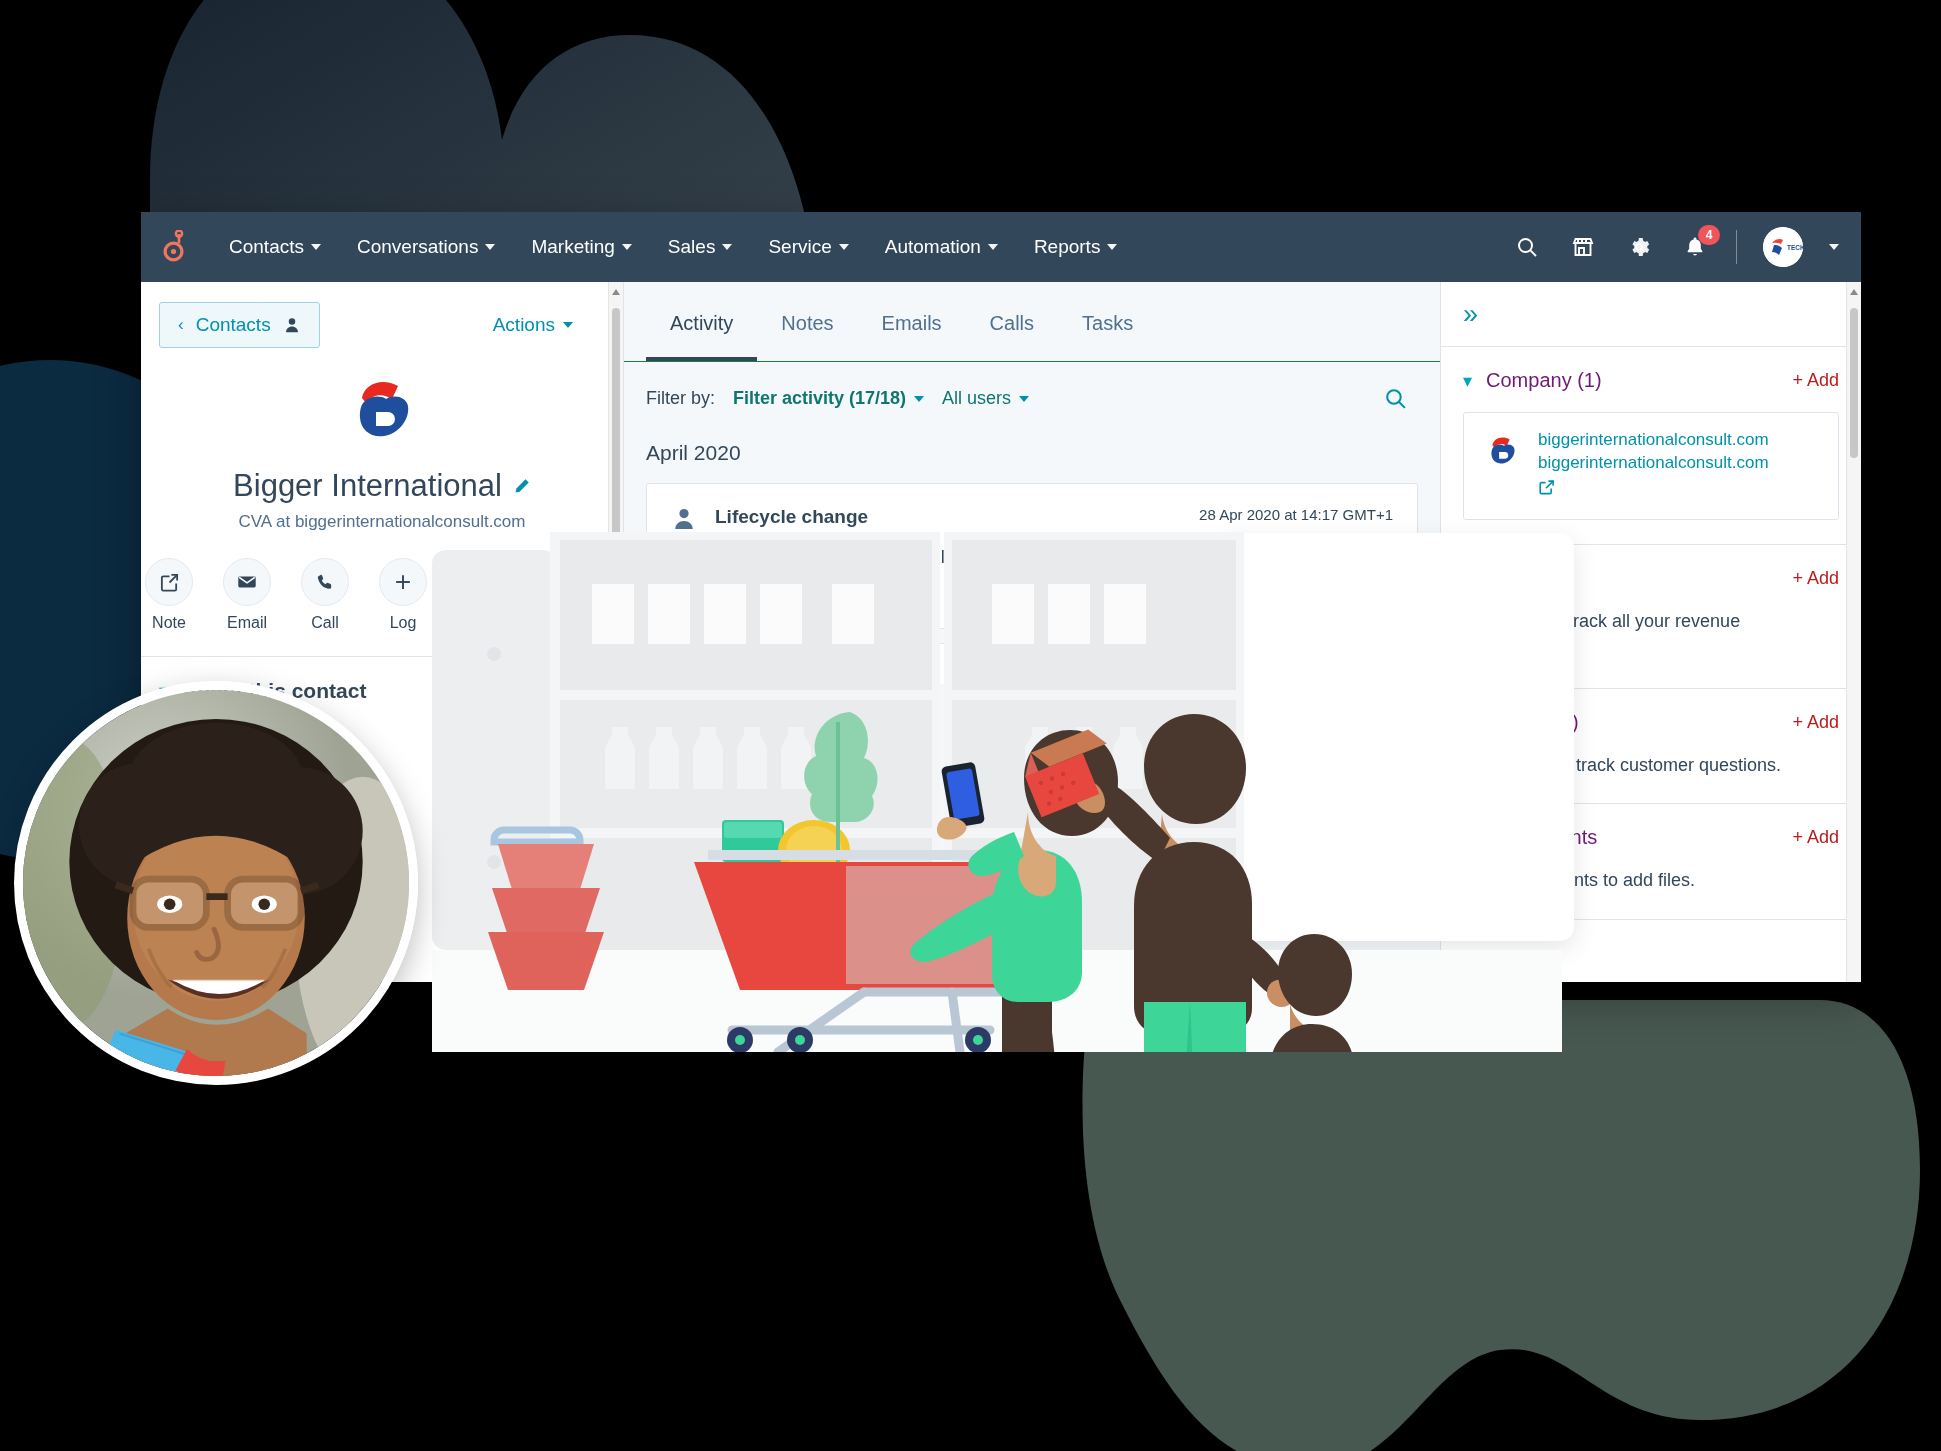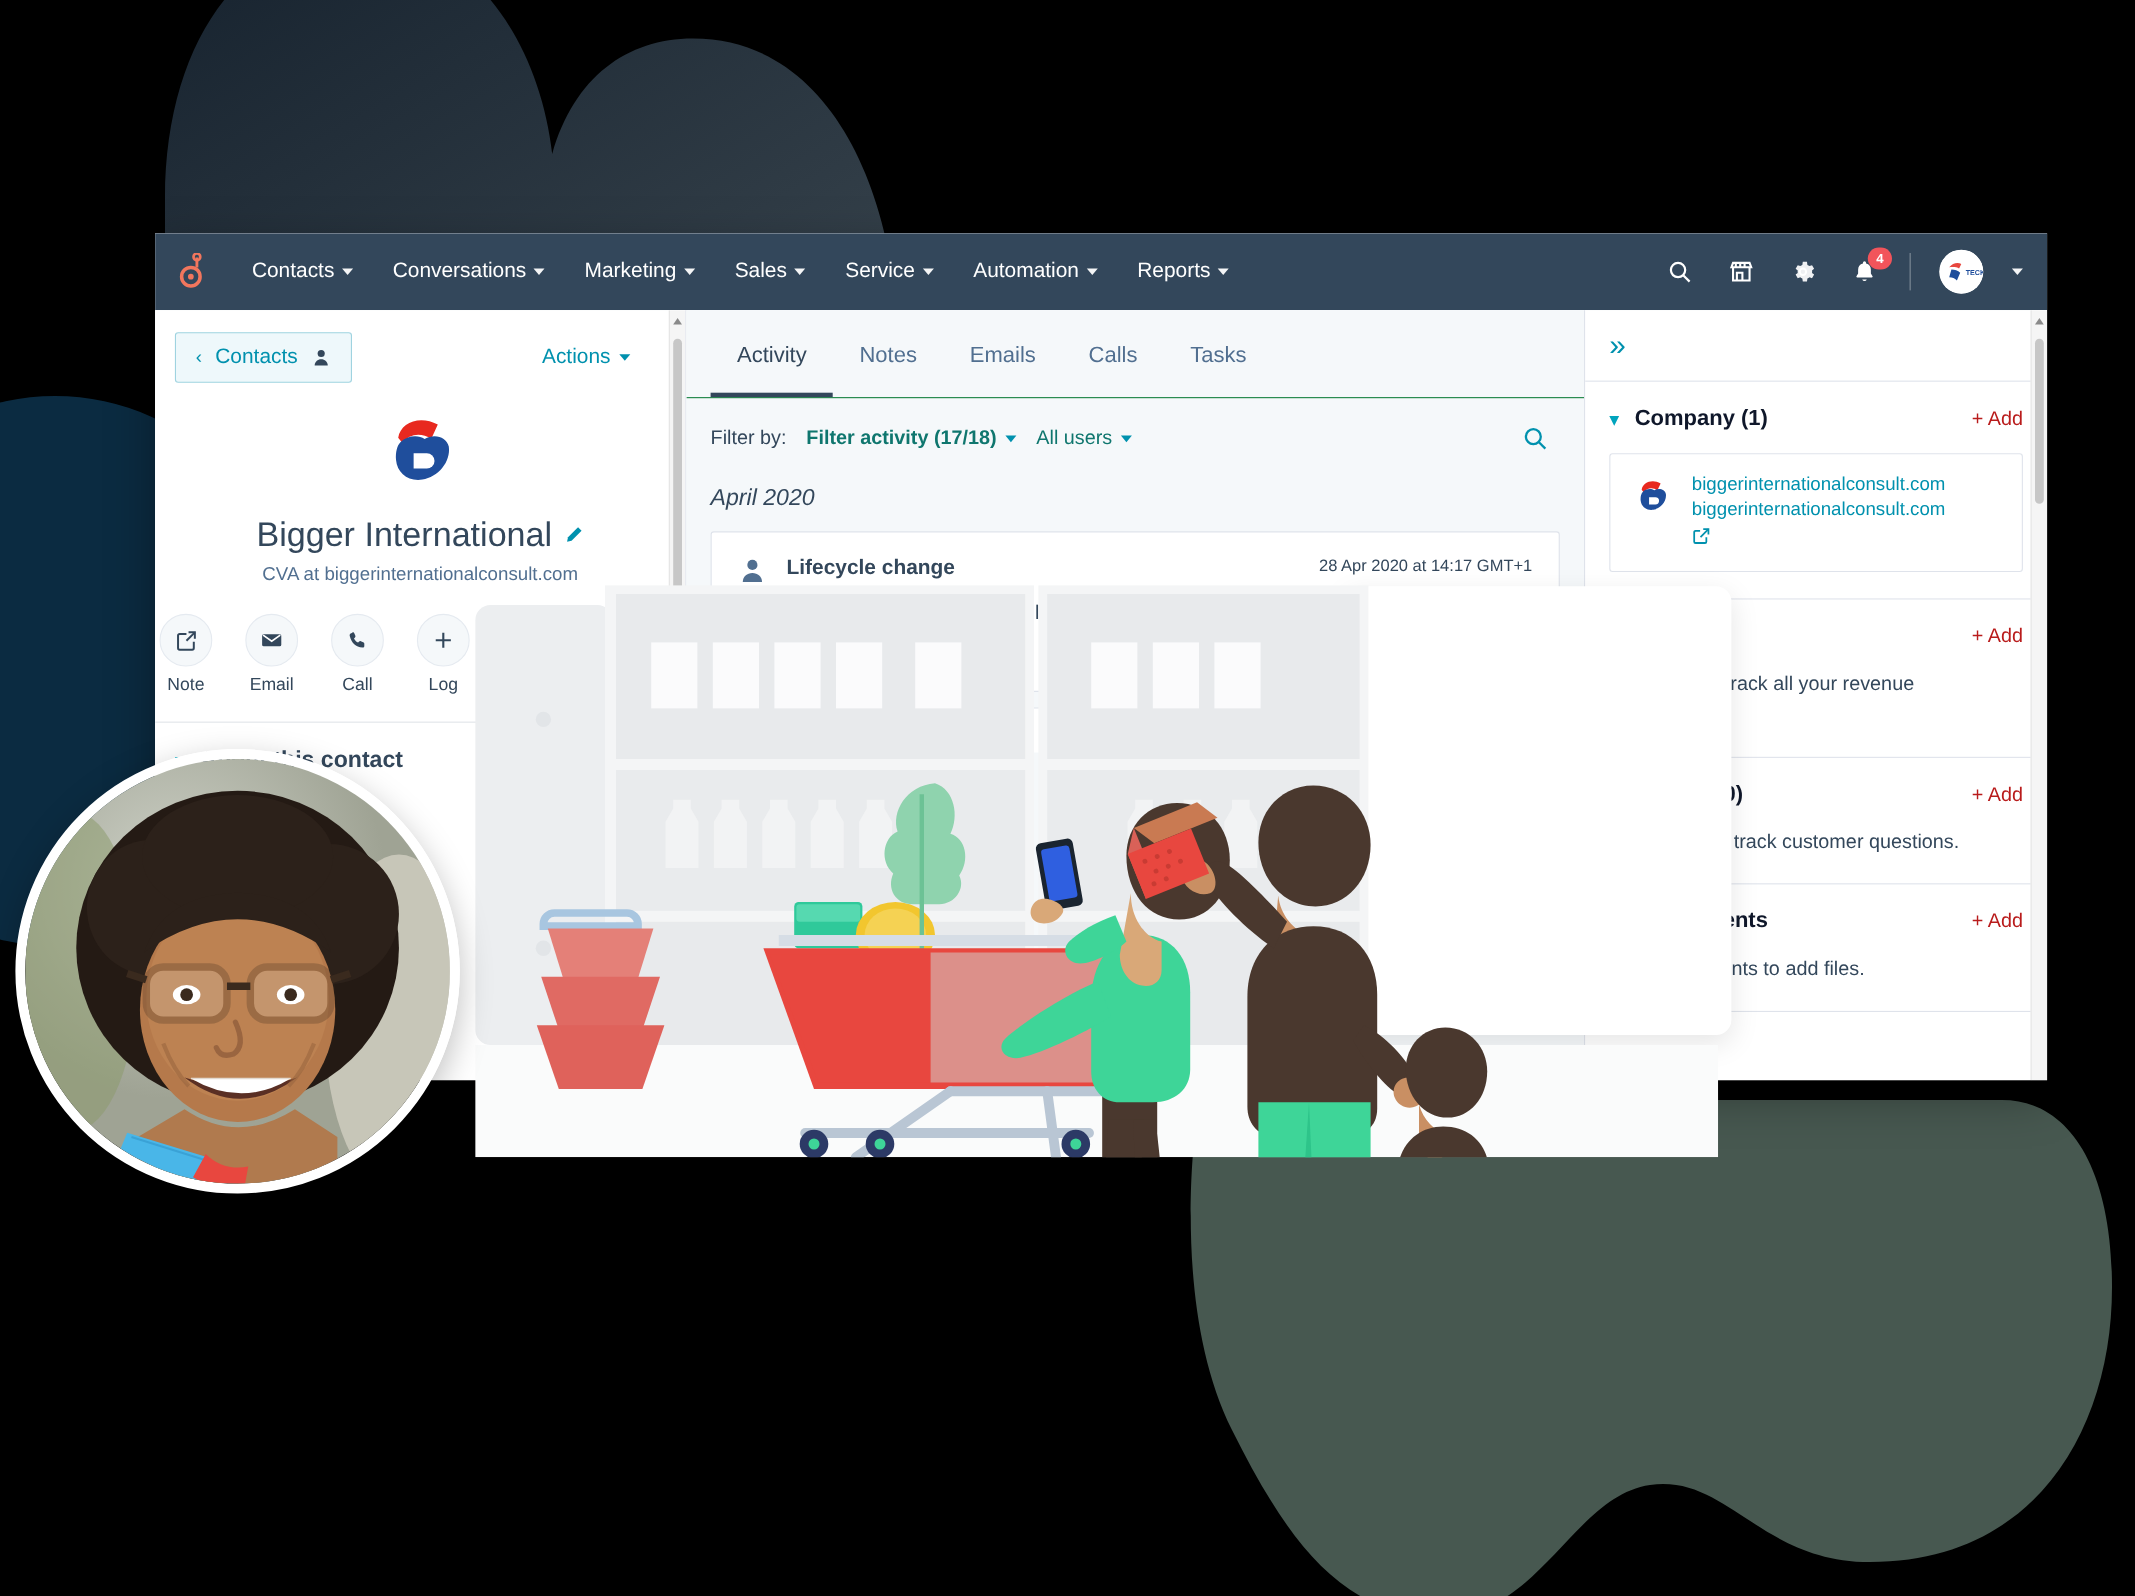--- a/index.html
+++ b/index.html
@@ -356,21 +356,20 @@
   .filter-search {
     margin-left: auto;
     cursor: pointer;
     display:flex;
     padding-right: 10px;
   }
   .month-label {
     padding: 30px 22px 0 22px;
     font-size: 21px;
     color: #33475b;
-    font-style: italic;
   }
   .activity-card {
     margin: 18px 22px 0 22px;
     background: #ffffff;
     border: 1px solid #dfe3eb;
     border-radius: 3px;
     padding: 22px 24px 26px 24px;
   }
   .ac-row1 {
     display: flex;
@@ -439,22 +438,22 @@
     border-bottom: 1px solid #dfe3eb;
     padding: 22px 22px 24px 22px;
   }
   .r-head {
     display: flex;
     align-items: center;
     gap: 14px;
   }
   .r-title {
     font-size: 20px;
-    color: #0f172a;
-    font-weight: bold;
+    color: #701a75;
+    font-weight: normal;
     flex: 1 1 auto;
   }
   .r-add {
     font-size: 18px;
     color: #b91c1c;
     cursor: pointer;
   }
   .company-card {
     margin-top: 20px;
     border: 1px solid #dfe3eb;

